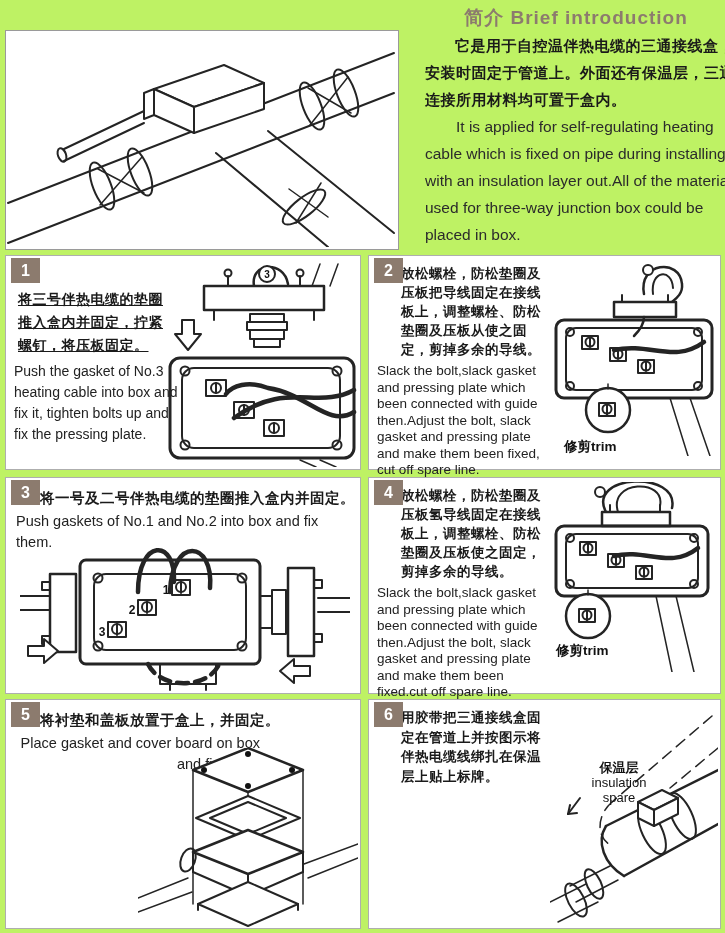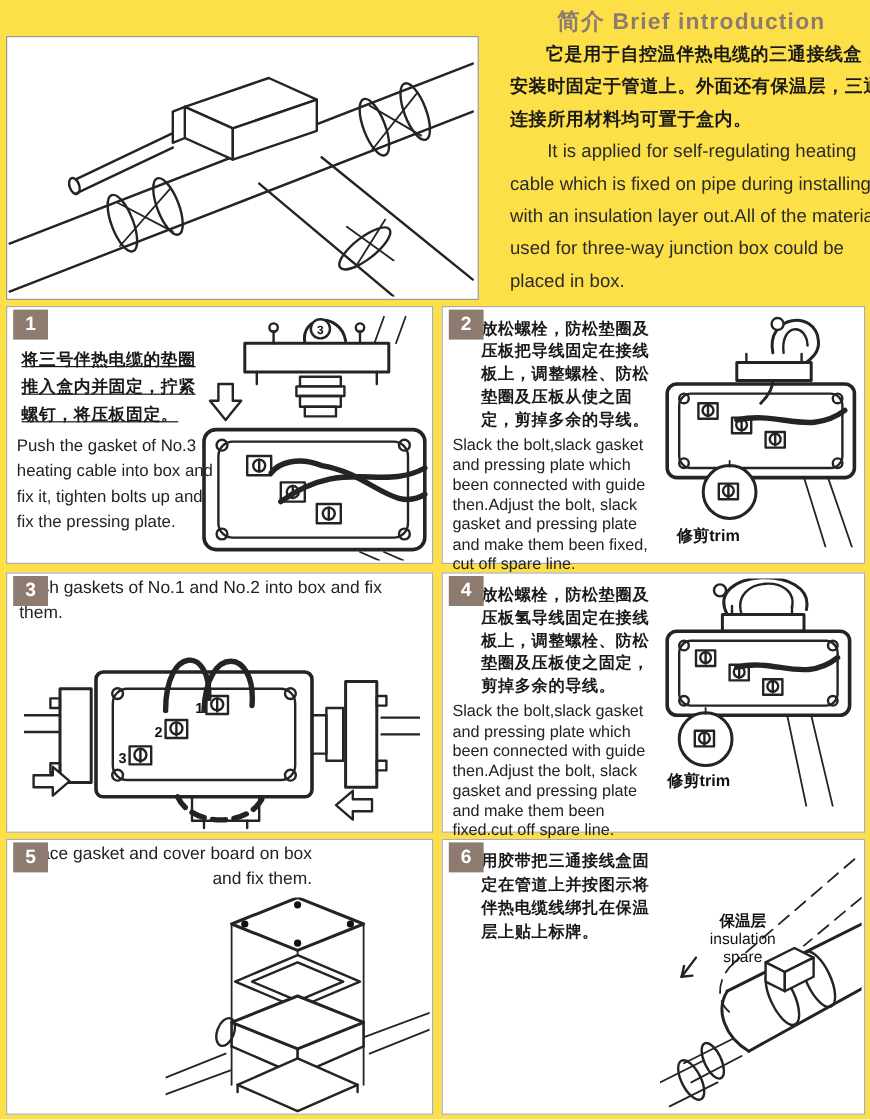--- a/index.html
+++ b/index.html
@@ -1,17 +1,17 @@
 <!DOCTYPE html>
 <html><head>
 <meta charset="utf-8">
 <style>
   html,body{margin:0;padding:0;background:#fff;}
   body{font-family:"Liberation Sans","DejaVu Sans",sans-serif;color:#1a1a1a;}
-  .page{position:relative;width:725px;height:933px;background:#fde047;overflow:hidden;}
+  .page{position:relative;width:725px;height:933px;background:#bef264;overflow:hidden;}
   .title{position:absolute;left:430px;top:5px;width:292px;margin:0;text-align:center;
          font-size:19px;font-weight:bold;color:#8c7b6e;letter-spacing:1px;}
   .hero-box{position:absolute;left:5px;top:30px;width:392px;height:218px;border:1px solid #9a9a9a;background:#fff;}
   .intro{position:absolute;left:425px;top:32px;width:318px;}
   .intro .zh{margin:0;text-indent:2em;font-weight:bold;font-size:15px;line-height:27px;letter-spacing:.5px;}
   .intro .en{margin:0;text-indent:2em;font-size:15.5px;line-height:27px;color:#2b2b2b;}
   .panel{position:absolute;border:1px solid #aeaeae;background:#fff;box-sizing:border-box;}
   .p1{left:5px;top:255px;width:356px;height:215px;}
   .p2{left:368px;top:255px;width:353px;height:215px;}
   .p3{left:5px;top:477px;width:356px;height:217px;}
@@ -175,20 +175,21 @@
         <path class="dsh2 t15" d="M56,124 V132"></path>
       </svg>
       <div class="mini-label" style="left:12px;top:178px;">修剪trim</div>
     </div>
     <p class="zh">放松螺栓，防松垫圈及压板把导线固定在接线板上，调整螺栓、防松垫圈及压板从使之固定，剪掉多余的导线。</p>
     <p class="en">Slack the bolt,slack gasket and pressing plate which been connected with guide then.Adjust the bolt, slack gasket and pressing plate and make them been fixed, cut off spare line.</p>
   </section>
 
   <section class="panel p3">
     <div class="badge">3</div>
+    <p class="zh">将一号及二号伴热电缆的垫圈推入盒内并固定。</p>
     <p class="en">Push gaskets of No.1 and No.2 into box and fix them.</p>
     <div class="illus illus-abs" style="left:14px;top:56px;width:330px;height:158px;">
       <svg width="330" height="158" viewBox="0 0 330 158">
         <path d="M0,62 L30,62"></path>
           <path d="M0,76 L30,76"></path>
         <rect class="t25" x="30" y="40" width="26" height="78"></rect>
         <rect x="22" y="48" width="8" height="8"></rect>
           <rect x="22" y="102" width="8" height="8"></rect>
         <polygon class="f" points="8,112 24,112 24,105 38,117 24,129 24,122 8,122"></polygon>
         <rect class="t3" x="60" y="26" width="180" height="104" rx="6"></rect>
@@ -262,20 +263,21 @@
         <path class="dsh2 t15" d="M34,108 V116"></path>
       </svg>
       <div class="mini-label" style="left:2px;top:160px;">修剪trim</div>
     </div>
     <p class="zh">放松螺栓，防松垫圈及压板氢导线固定在接线板上，调整螺栓、防松垫圈及压板使之固定，剪掉多余的导线。</p>
     <p class="en">Slack the bolt,slack gasket and pressing plate which been connected with guide then.Adjust the bolt, slack gasket and pressing plate and make them been fixed.cut off spare line.</p>
   </section>
 
   <section class="panel p5">
     <div class="badge">5</div>
+    <p class="zh">将衬垫和盖板放置于盒上，并固定。</p>
     <p class="en">Place gasket and cover board on box and fix them.</p>
     <div class="illus illus-abs" style="left:132px;top:48px;width:222px;height:180px;">
       <svg width="220" height="180" viewBox="0 0 220 180">
         <path class="t15" d="M0,150 L50,130"></path>
           <path class="t15" d="M0,164 L54,144"></path>
         <path class="t15" d="M166,116 L220,96"></path>
           <path class="t15" d="M170,130 L220,110"></path>
         <path class="t15" d="M55,22 V156"></path>
           <path class="t15" d="M165,22 V156"></path>
           <path class="t15" d="M110,44 V176"></path>

